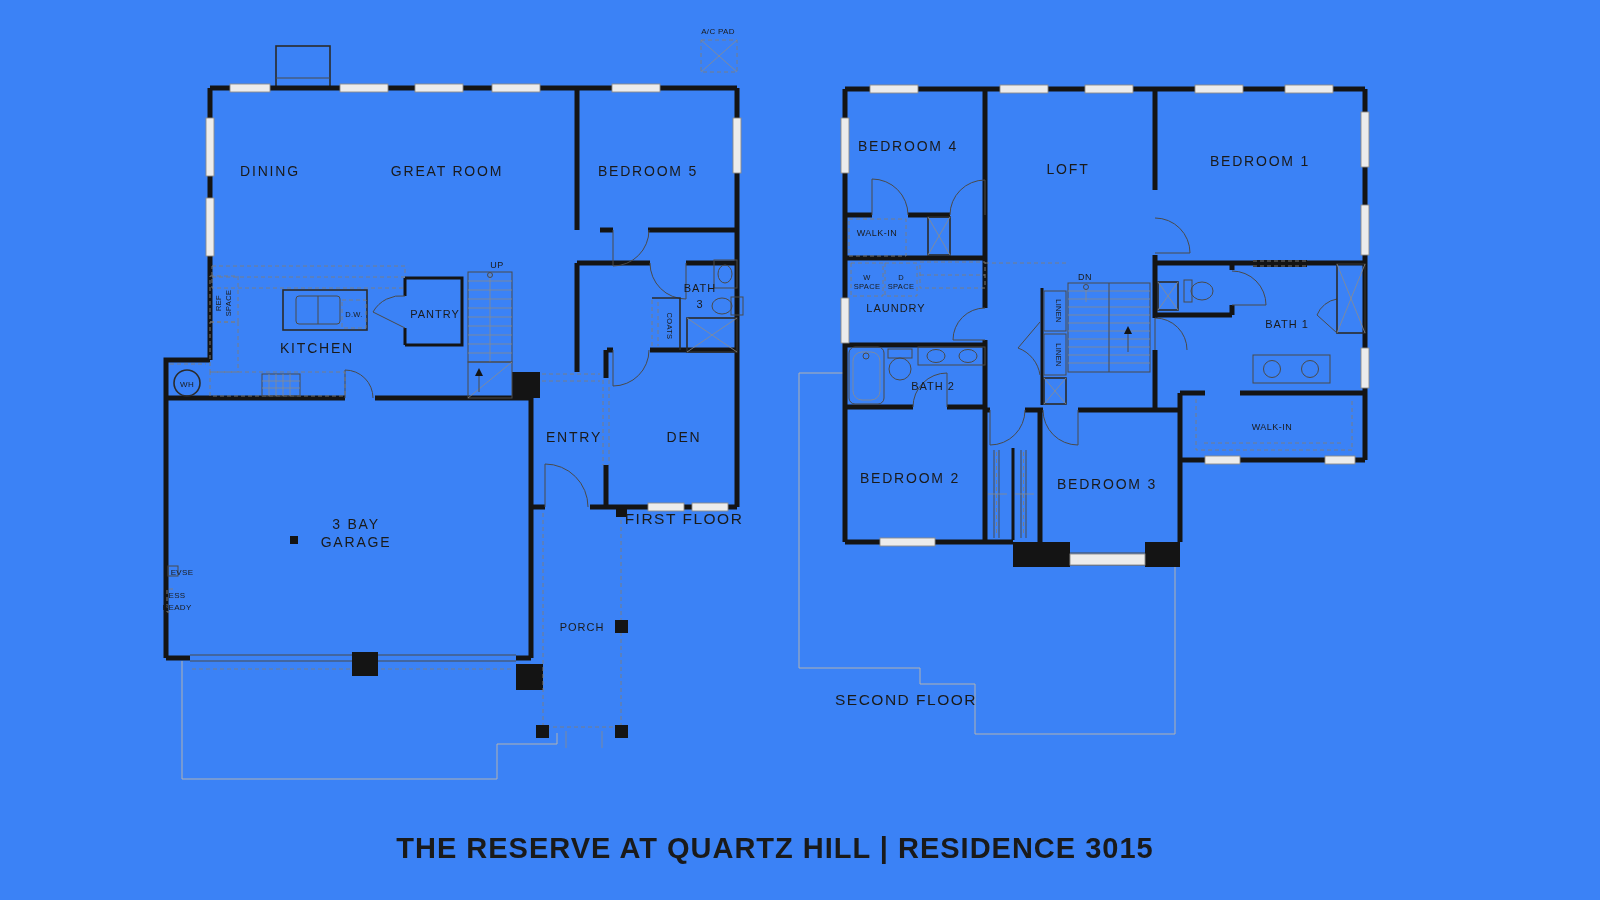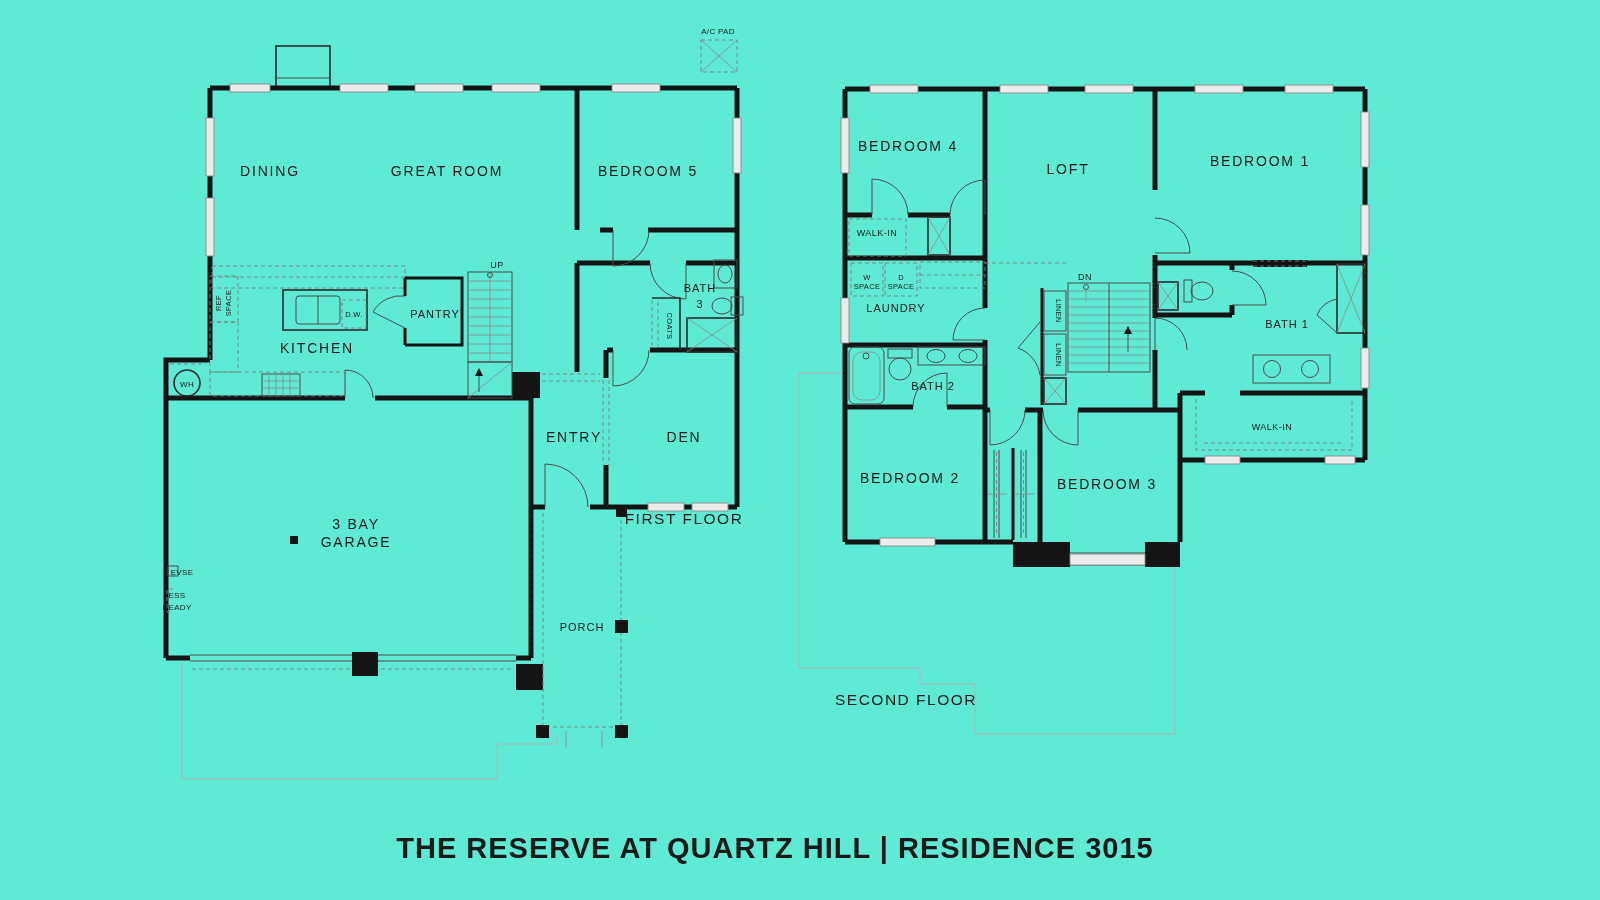--- a/index.html
+++ b/index.html
@@ -1,16 +1,16 @@
 <!DOCTYPE html>
 <html><head>
 <meta charset="utf-8">
 <style>
   html,body{margin:0;padding:0;background:#ffffff;}
-  .stage{position:relative;width:1600px;height:900px;background:#5eead4;overflow:hidden;
+  .stage{position:relative;width:1600px;height:900px;background:#3b82f6;overflow:hidden;
          font-family:"Liberation Sans",sans-serif;}
   svg{display:block}
   
   .w5{stroke:#141414;stroke-width:5;fill:none;stroke-linecap:butt}
   .w3{stroke:#141414;stroke-width:3;fill:none}
   .w2{stroke:#2b2b2b;stroke-width:1.6;fill:none}
   .t1{stroke:#4a4a4a;stroke-width:1;fill:none}
   .t1l{stroke:#8c8c8c;stroke-width:0.8;fill:none}
   .dashl{stroke:#7d7d7d;stroke-width:0.9;fill:none;stroke-dasharray:4 3}
   .gray{stroke:#b2b2b2;stroke-width:1;fill:none}

